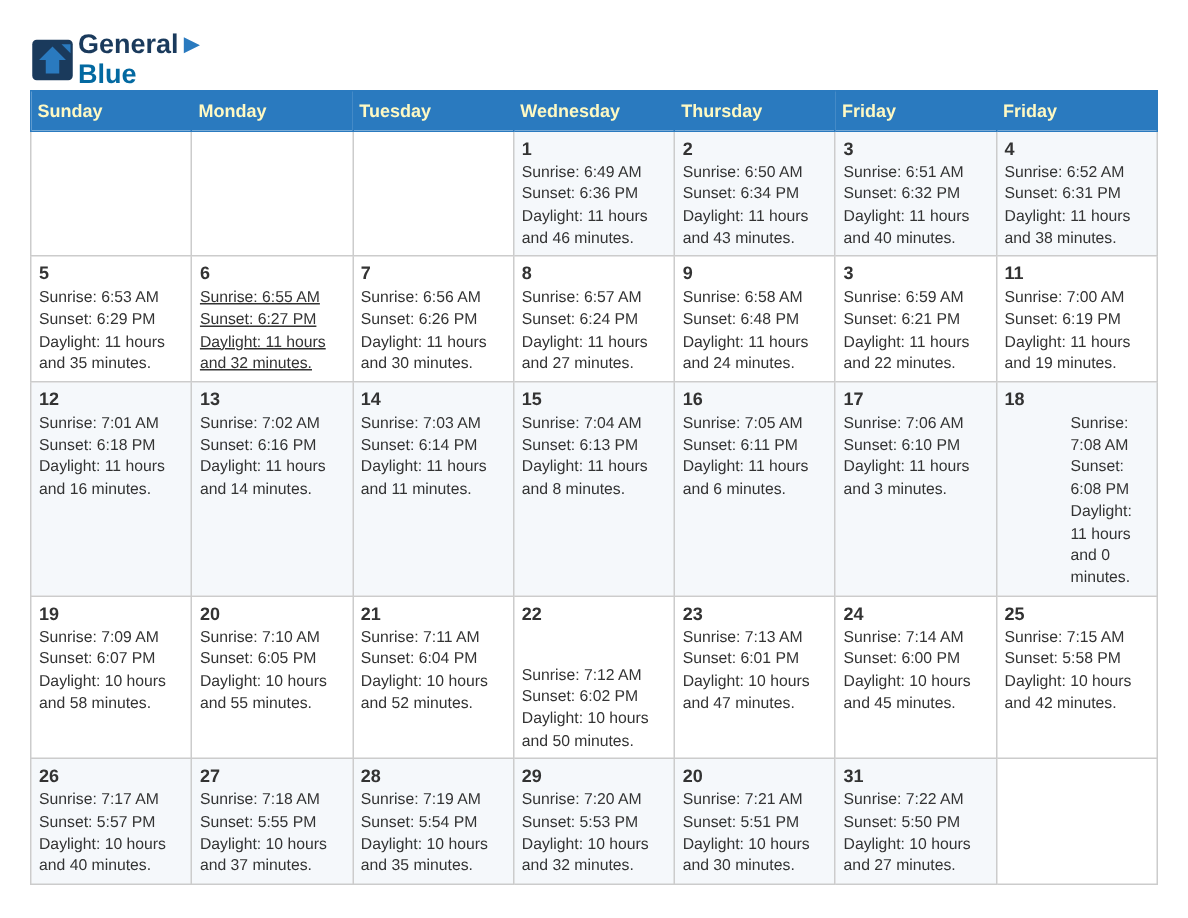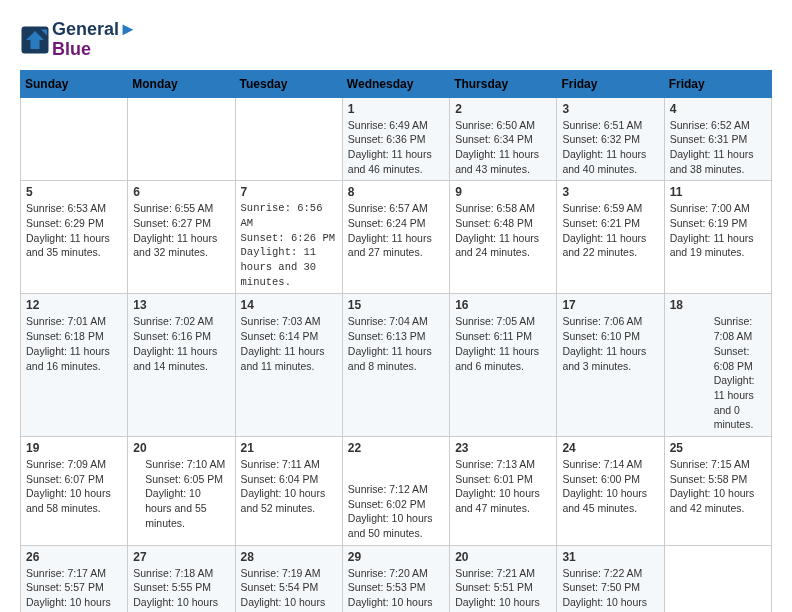--- a/index.html
+++ b/index.html
@@ -7,21 +7,20 @@
       font-family: Arial, sans-serif;
       background: #fff;
       width: 792px;
       min-height: 612px;
       padding: 20px;
     }
     .header {
       display: flex;
       justify-content: space-between;
       align-items: center;
-      margin-bottom: 10px;
     }
     .logo {
       display: flex;
       align-items: center;
     }
     .logo-text {
       font-size: 18px;
       font-weight: bold;
       color: #1a3a5c;
       line-height: 1.1;
@@ -46,21 +45,21 @@
       font-size: 14px;
       color: #555;
     }
     table {
       width: 100%;
       border-collapse: collapse;
       font-size: 11px;
     }
     thead tr th {
       background: #2a7abf;
-      color: #000000;
+      color: #fef9c3;
       padding: 6px 4px;
       text-align: left;
       font-size: 12px;
       font-weight: bold;
       border: 1px solid #2a7abf;
     }
     tbody tr td {
       border: 1px solid #ccc;
       vertical-align: top;
       padding: 4px 5px;
@@ -92,21 +91,21 @@
 
 <div class="header">
   <div class="logo">
     <svg class="logo-icon" viewBox="0 0 40 40">
       <rect x="2" y="2" width="36" height="36" rx="4" fill="#1a3a5c"></rect>
       <polygon points="20,8 32,20 26,20 26,32 14,32 14,20 8,20" fill="#2a7abf"></polygon>
       <polygon points="28,6 36,14 36,6" fill="#2a7abf"></polygon>
     </svg>
     <div class="logo-text">
       <div>General<span>►</span></div>
-      <div style="color:#701a75">Blue</div>
+      <div style="color:#0369a1">Blue</div>
     </div>
   </div>
   <div class="title-block">
     <div class="month-title"></div>
     <div class="location"></div>
   </div>
 </div>
 
 <table>
   <thead>
@@ -152,27 +151,27 @@
       </tr>
       <tr>
         <td>
           <span class="day-num">5</span>
           <div class="day-info" style="white-space: pre-line;">Sunrise: 6:53 AM
 Sunset: 6:29 PM
 Daylight: 11 hours and 35 minutes.</div>
         </td>
         <td>
           <span class="day-num">6</span>
-          <div class="day-info" style="white-space: pre-line;">Sunrise: 6:55 AM
+          <div class="day-info" style="white-space: pre-line; text-decoration: underline;">Sunrise: 6:55 AM
 Sunset: 6:27 PM
 Daylight: 11 hours and 32 minutes.</div>
         </td>
         <td>
           <span class="day-num">7</span>
-          <div class="day-info" style="white-space: pre-line; font-family: Liberation Mono, monospace;">Sunrise: 6:56 AM
+          <div class="day-info" style="white-space: pre-line;">Sunrise: 6:56 AM
 Sunset: 6:26 PM
 Daylight: 11 hours and 30 minutes.</div>
         </td>
         <td>
           <span class="day-num">8</span>
           <div class="day-info" style="white-space: pre-line;">Sunrise: 6:57 AM
 Sunset: 6:24 PM
 Daylight: 11 hours and 27 minutes.</div>
         </td>
         <td>
@@ -240,21 +239,21 @@
       </tr>
       <tr>
         <td>
           <span class="day-num">19</span>
           <div class="day-info" style="white-space: pre-line;">Sunrise: 7:09 AM
 Sunset: 6:07 PM
 Daylight: 10 hours and 58 minutes.</div>
         </td>
         <td>
           <span class="day-num">20</span>
-          <div class="day-info" style="white-space: pre-line; margin-left: 12px;">Sunrise: 7:10 AM
+          <div class="day-info" style="white-space: pre-line;">Sunrise: 7:10 AM
 Sunset: 6:05 PM
 Daylight: 10 hours and 55 minutes.</div>
         </td>
         <td>
           <span class="day-num">21</span>
           <div class="day-info" style="white-space: pre-line;">Sunrise: 7:11 AM
 Sunset: 6:04 PM
 Daylight: 10 hours and 52 minutes.</div>
         </td>
         <td>
@@ -309,19 +308,19 @@
         </td>
         <td>
           <span class="day-num">20</span>
           <div class="day-info" style="white-space: pre-line;">Sunrise: 7:21 AM
 Sunset: 5:51 PM
 Daylight: 10 hours and 30 minutes.</div>
         </td>
         <td>
           <span class="day-num">31</span>
           <div class="day-info" style="white-space: pre-line;">Sunrise: 7:22 AM
-Sunset: 7:50 PM
+Sunset: 5:50 PM
 Daylight: 10 hours and 27 minutes.</div>
         </td>
         <td class="empty"></td>
       </tr>
     </tbody>
 </table>
 
 </body></html>

